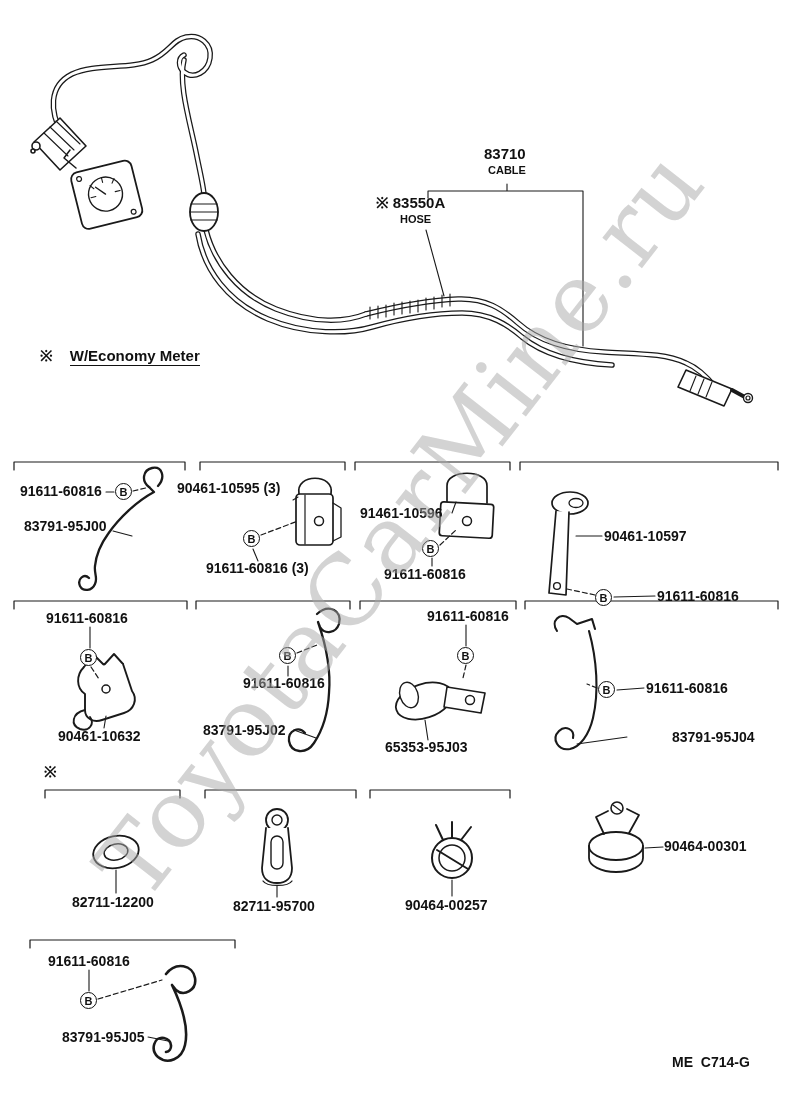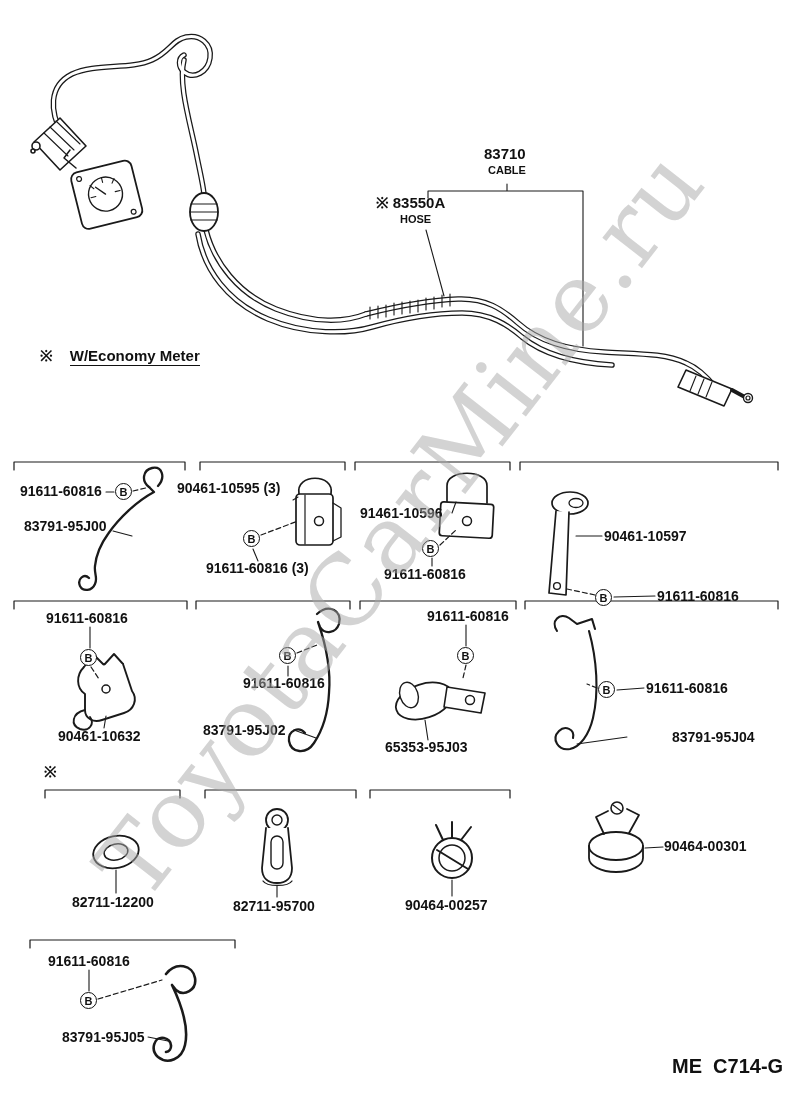--- a/index.html
+++ b/index.html
@@ -8,21 +8,21 @@
     overflow:hidden; font-family:"Liberation Sans", sans-serif;
   }
   svg.art { position:absolute; left:0; top:0; }
   .lbl {
     position:absolute; font:700 14px "Liberation Sans", sans-serif;
     color:#111; white-space:nowrap; line-height:1.1;
   }
   .lbl-lg { font-size:15px; }
   .lbl-sm { font-size:11px; }
   .underlined { border-bottom:1.5px solid #111; padding-bottom:1px;margin-left:13px; }
-  .footer-code { white-space:pre; font-size:20px; }
+  .footer-code { white-space:pre; font-size:14px; }
   .bmark {
     position:absolute; width:17px; height:17px; box-sizing:border-box;
     border:1.6px solid #111; border-radius:50%; background:#fff;
     font:700 11px "Liberation Sans", sans-serif; color:#111;
     display:flex; align-items:center; justify-content:center;
   }
   .watermark {
     position:absolute; left:-190px; top:468px; width:1180px;
     text-align:center; font-family:"DejaVu Serif", serif;
     font-size:96px; color:#a8a8a8; opacity:0.5; letter-spacing:2px;

